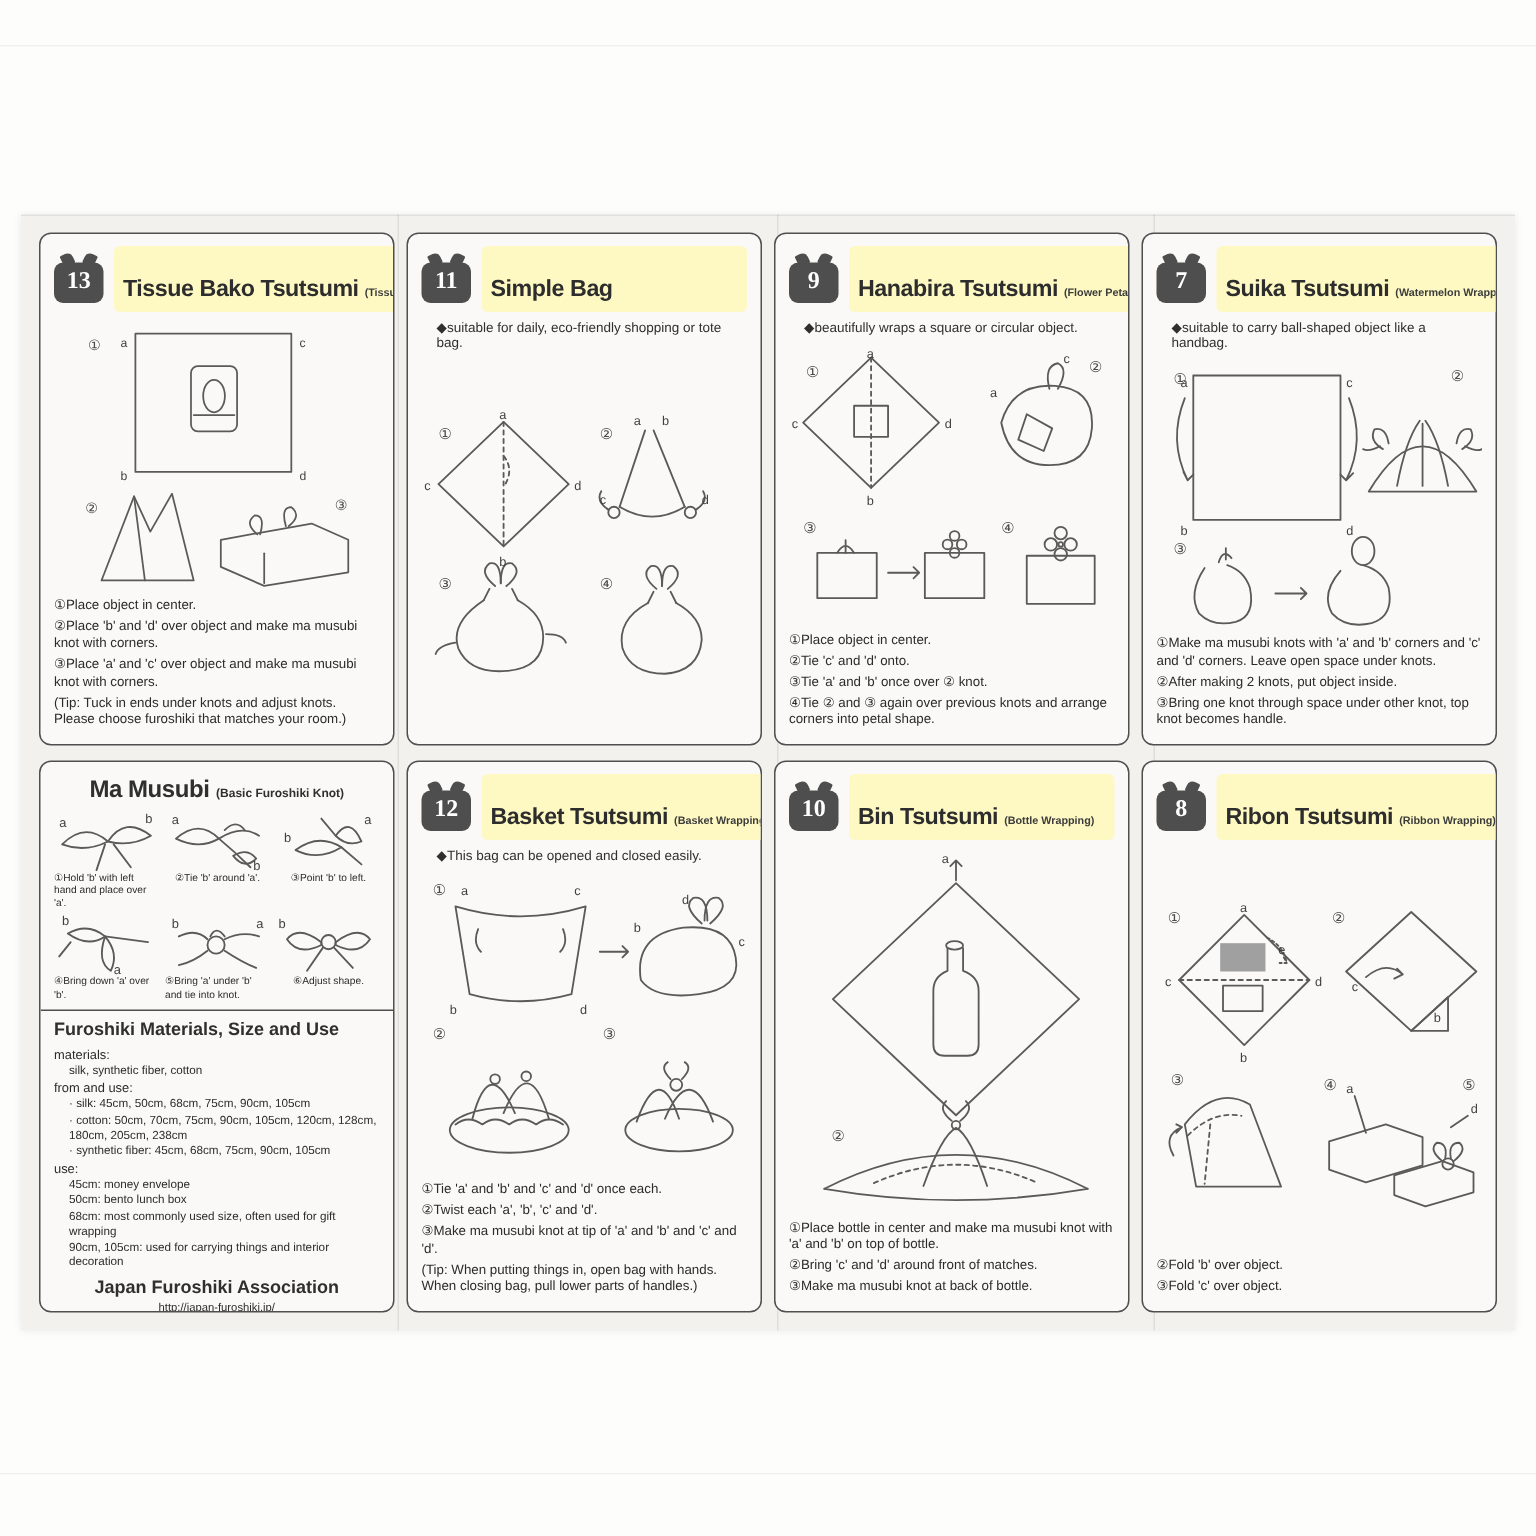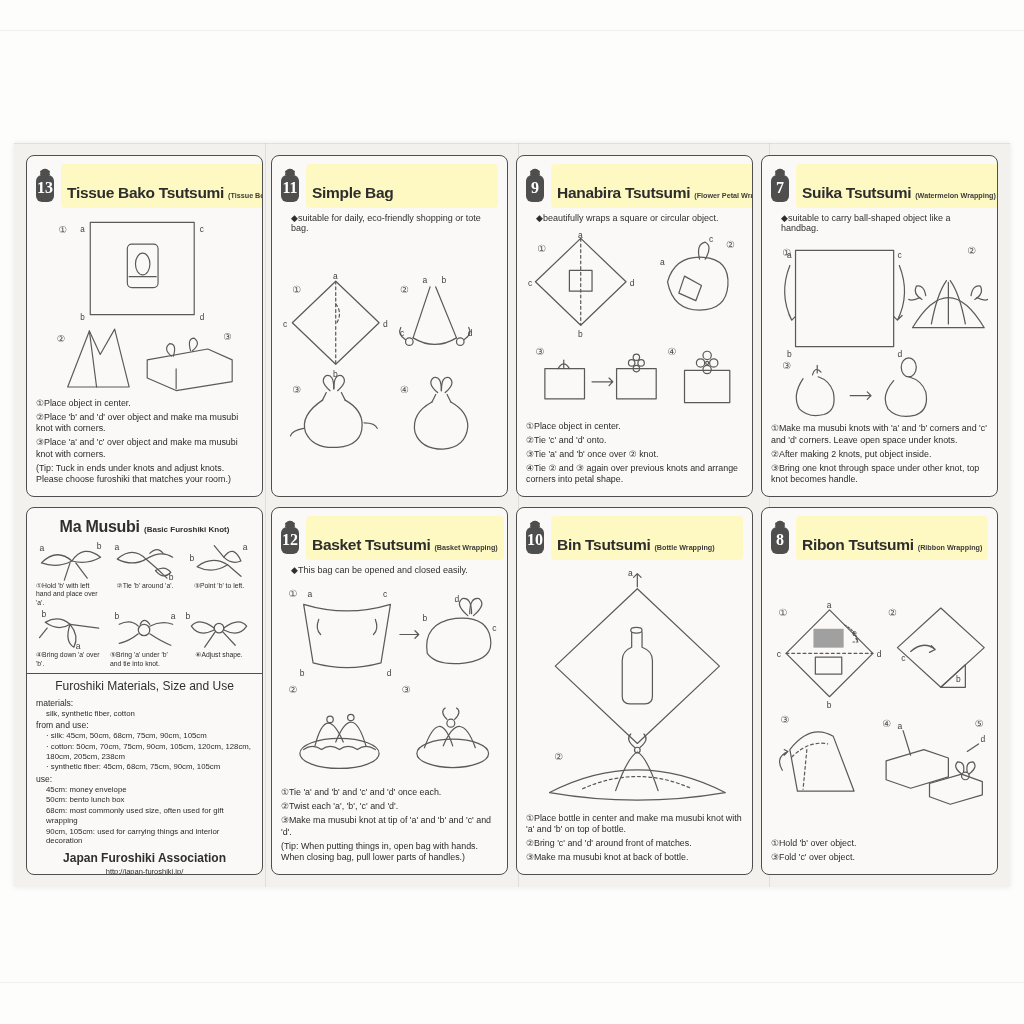--- a/index.html
+++ b/index.html
@@ -8,21 +8,21 @@
   .margin-line{position:absolute;left:0;width:1024px;height:1px;background:rgba(0,0,0,0.05);}
   .sheet{position:absolute;left:14px;top:143px;width:996px;height:744px;background:#f2f1ee;
          box-shadow:0 0 6px rgba(0,0,0,0.08);}
   .crease-v{position:absolute;top:0;height:744px;width:1px;background:rgba(0,0,0,0.08);}
   .crease-h{position:absolute;left:0;width:996px;height:1px;background:rgba(0,0,0,0.07);top:0;}
   .grid{position:absolute;inset:0;display:grid;grid-template-columns:repeat(4,1fr);
         grid-template-rows:342px 368px;gap:10px 8px;padding:12px;box-sizing:border-box;}
   .panel{border:1.4px solid #4f4f4f;border-radius:8px;background:#faf9f7;padding:8px 9px;
          display:flex;flex-direction:column;box-sizing:border-box;overflow:hidden;}
   .hdr{display:flex;align-items:center;gap:7px;flex:0 0 auto;}
-  .badge{position:relative;width:18px;height:27px;background:#4e4e4e;border-radius:6px;color:#fff;
+  .badge{position:relative;width:33px;height:27px;background:#4e4e4e;border-radius:6px;color:#fff;
          font-weight:bold;font-size:16px;display:flex;align-items:center;justify-content:center;
          font-family:"Liberation Serif", serif;flex:0 0 auto;margin-top:4px;}
   .badge::before{content:"";position:absolute;top:-6px;left:5px;width:8px;height:8px;background:#4e4e4e;
          border-radius:1px 4px 1px 4px;transform:rotate(-25deg);}
   .badge::after{content:"";position:absolute;top:-6px;right:5px;width:8px;height:8px;background:#4e4e4e;
          border-radius:4px 1px 4px 1px;transform:rotate(25deg);}
   .titlebar{flex:1;background:#fef9c3;border-radius:4px;padding:20px 6px 4px;display:flex;
             align-items:baseline;gap:4px;min-height:20px;}
   .title{font-weight:bold;font-size:15.5px;color:#2d2d2d;letter-spacing:-0.3px;white-space:nowrap;}
   .note{font-size:7.2px;font-weight:bold;color:#3c3c3c;white-space:nowrap;}
@@ -39,21 +39,21 @@
   text.stp{fill:#4a4a4a;font-size:10.5px;stroke:none;font-family:"Liberation Sans",sans-serif;}
   
   .mm-title-row{text-align:center;margin-top:2px;}
   .mm-title{font-weight:bold;font-size:16px;letter-spacing:-0.3px;}
   .mm-note{font-weight:bold;font-size:8px;}
   .mm-grid{display:grid;grid-template-columns:repeat(3,1fr);gap:2px 4px;margin-top:4px;}
   .mm-cell{display:flex;flex-direction:column;align-items:center;}
   .mm-cell svg{width:70px;height:42px;}
   .mm-cap{font-size:6.8px;line-height:1.25;color:#2b2b2b;text-align:left;min-height:17px;}
   .mm-divider{border-top:1.2px solid #4f4f4f;margin:5px -9px 4px;}
-  .mat-heading{font-weight:normal;font-size:12px;text-align:center;margin:1px 0 3px;}
+  .mat-heading{font-weight:bold;font-size:12px;margin:1px 0 3px;}
   .mat-label{font-size:8.6px;color:#2b2b2b;margin:1.5px 0 0;}
   .mat-item{font-size:7.8px;color:#2b2b2b;margin:1px 0 0 10px;line-height:1.25;}
   .mat-org{font-weight:bold;font-size:12px;text-align:center;margin-top:5px;}
   .mat-url{font-size:7.5px;text-align:center;margin-top:2px;color:#2b2b2b;}
 </style>
 </head>
 <body>
 
 <div class="margin-line" style="top:30px"></div>
 <div class="margin-line" style="top:982px"></div>
@@ -479,19 +479,19 @@
           <text class="lbl" x="196" y="88">b</text>
           <text class="lbl" x="138" y="66">c</text>
           <text class="stp" x="10" y="132">③</text>
           <text class="stp" x="118" y="136">④</text>
           <text class="lbl" x="134" y="138">a</text>
           <text class="lbl" x="222" y="152">d</text>
           <text class="stp" x="216" y="136">⑤</text>
         </svg>
       </div>
       <div class="steps">
-        <p>①Hold 'b' over object.</p>
+        <p>②Fold 'b' over object.</p>
         <p>③Fold 'c' over object.</p>
       </div>
     </div>
 
   </div>
 </div>
 
 </body></html>

